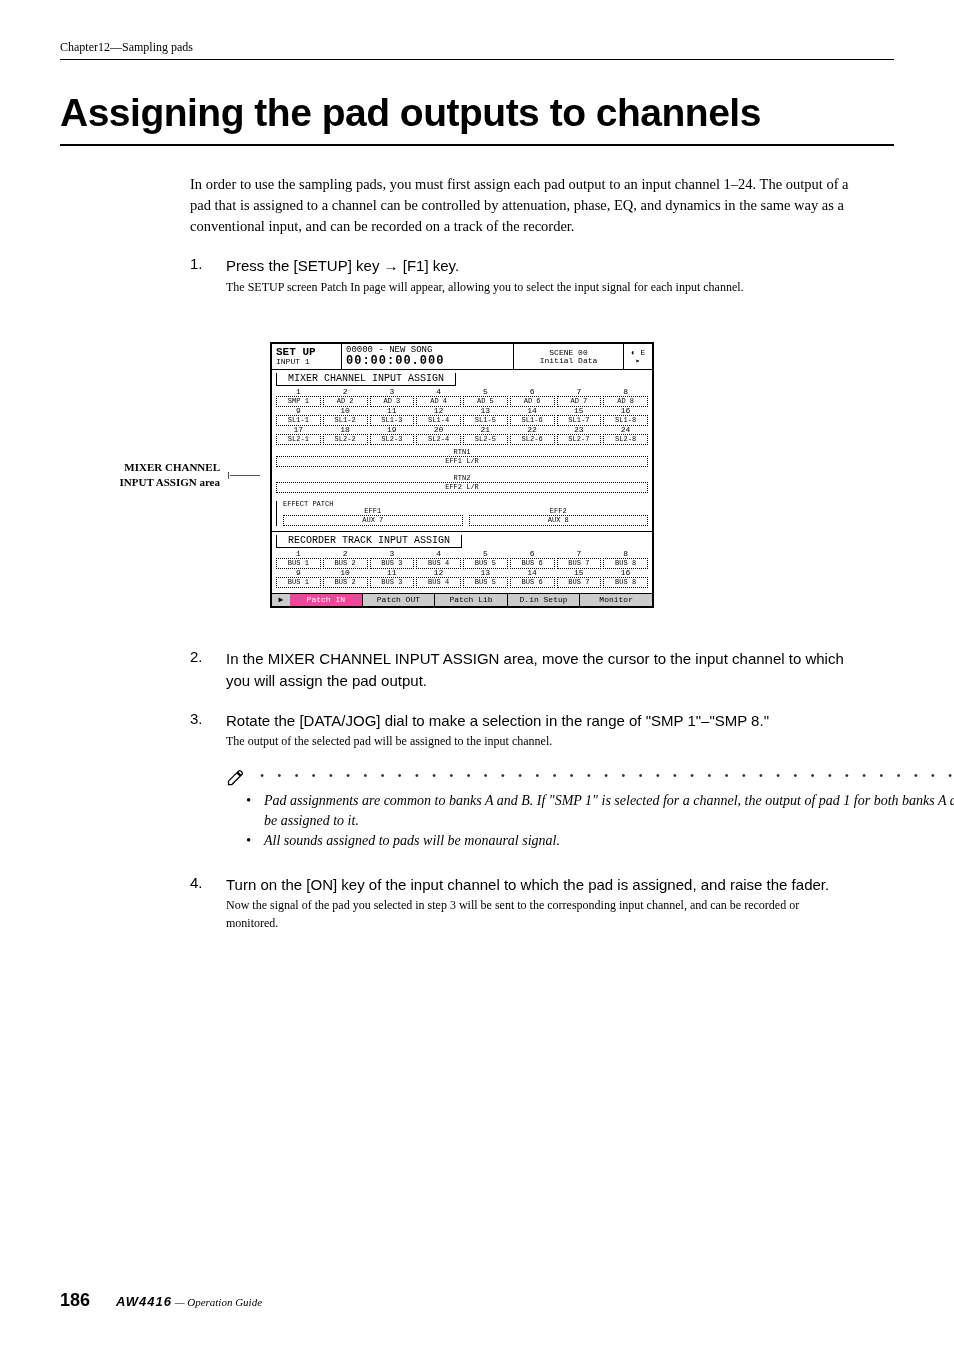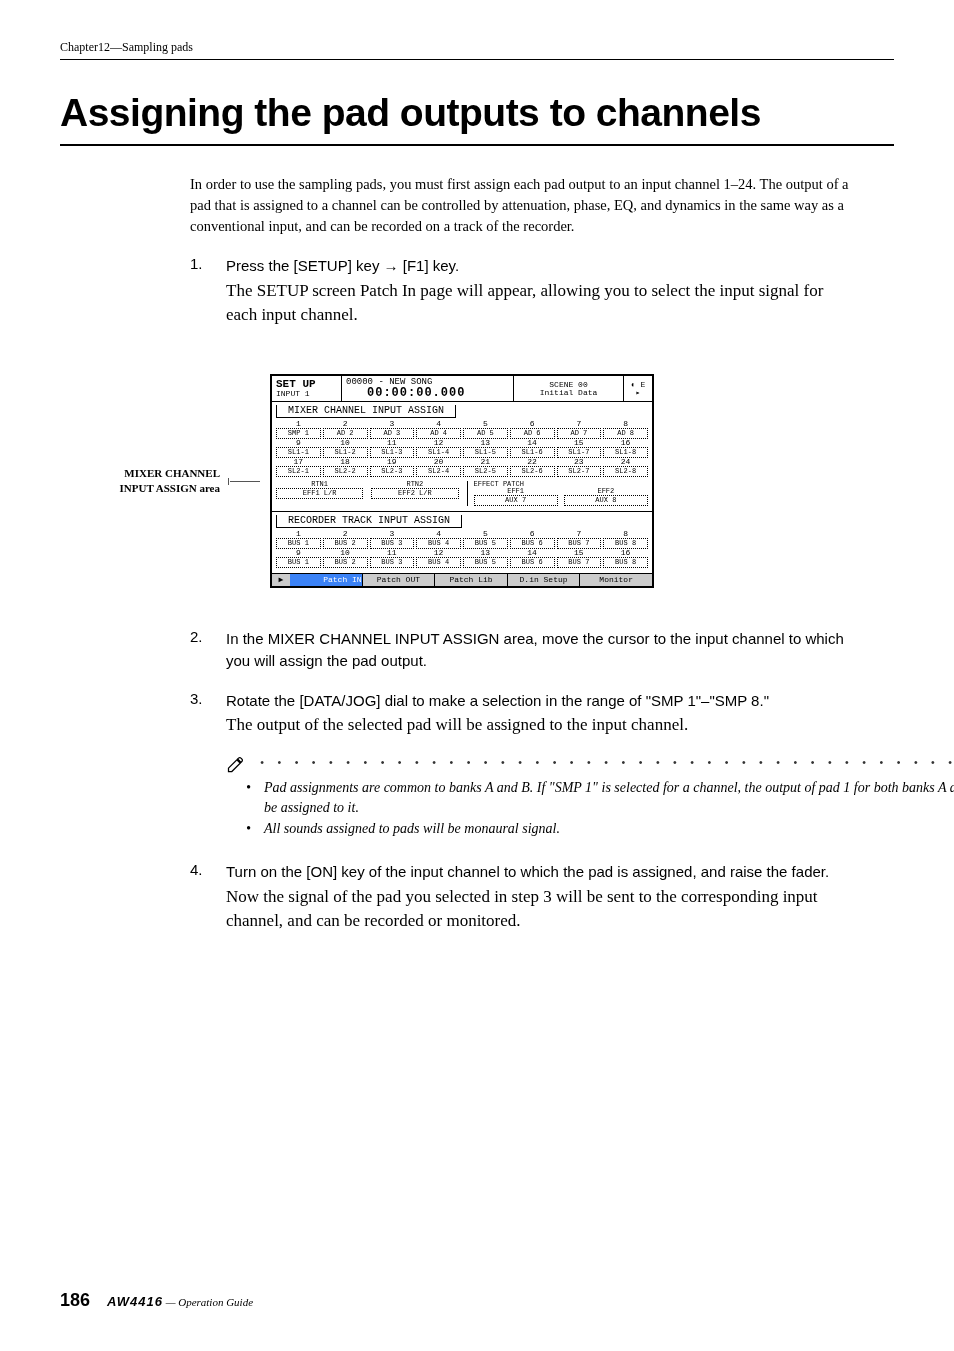--- a/index.html
+++ b/index.html
@@ -52,21 +52,21 @@
   .step-body {
     flex: 1;
   }
   .step-title {
     font-family: Arial, Helvetica, sans-serif;
     font-size: 15px;
     line-height: 1.45;
     margin-bottom: 2px;
   }
   .step-desc {
-    font-size: 17px;
+    font-size: 12px;
     line-height: 1.45;
     margin-bottom: 16px;
   }
   .notes-block {
     margin-top: 10px;
     margin-bottom: 18px;
   }
   .dot-row {
     display: flex;
     align-items: center;
@@ -138,21 +138,21 @@
   }
   .lcd-top .cell {
     border-right:1px solid #000;
     padding:2px 4px;
     display:flex;
     flex-direction:column;
     justify-content:center;
   }
   .lcd-top .title { width:70px; font-weight:bold; font-size:11px; }
   .lcd-top .song { flex:1; }
-  .lcd-top .timer { font-weight:bold; font-size:12px; letter-spacing:1px;margin-left:21px;}
+  .lcd-top .timer { font-weight:bold; font-size:12px; letter-spacing:1px;}
   .lcd-top .scene { width:110px; font-size:8px;align-items:center; }
   .lcd-top .end { width:28px; text-align:center; font-size:8px; }
   .lcd-section {
     padding: 3px 4px 5px 4px;
     border-bottom:1px solid #000;
   }
   .lcd-sec-title {
     display:inline-block;
     border:1px solid #000;
     border-top:none;
@@ -175,20 +175,21 @@
     font-size:7px;
     padding:1px 0;
     white-space:nowrap;
     overflow:hidden;
   }
   .eff-row {
     display:flex;
     gap:8px;
     margin-top:4px;
     font-size:8px;
+    flex-direction:column;
   }
   .eff-col {
     flex:1;
   }
   .eff-col .lbl { display:block; text-align:center; font-size:7px;}
   .eff-col .val {
     display:block;
     border:1px dotted #000;
     padding:1px 2px;
     text-align:center;
@@ -198,30 +199,30 @@
     display:flex;
     font-size:8px;
   }
   .lcd-tabs .tab {
     flex:1;
     text-align:center;
     padding:2px 0;
     border-right:1px solid #000;
     background:#ccc;
   }
-  .lcd-tabs .tab.active { background:#3b82f6; color:#fff;text-align:right; }
+  .lcd-tabs .tab.active { background:#ec4899; color:#fff; }
   .lcd-tabs .corner { width:18px; text-align:center; padding:2px 0; background:#ccc;}
 
   .footer {
     position: absolute;
     bottom: 40px;
     left: 60px;
     display: flex;
     align-items: baseline;
-    gap: 17px;
+    gap: 26px;
     font-size: 11px;
   }
   .page-num {
     font-family: Arial, Helvetica, sans-serif;
     font-weight: bold;
     font-size: 18px;
   }
   .model-logo {
     font-family: Arial, Helvetica, sans-serif;
     font-style: italic;

